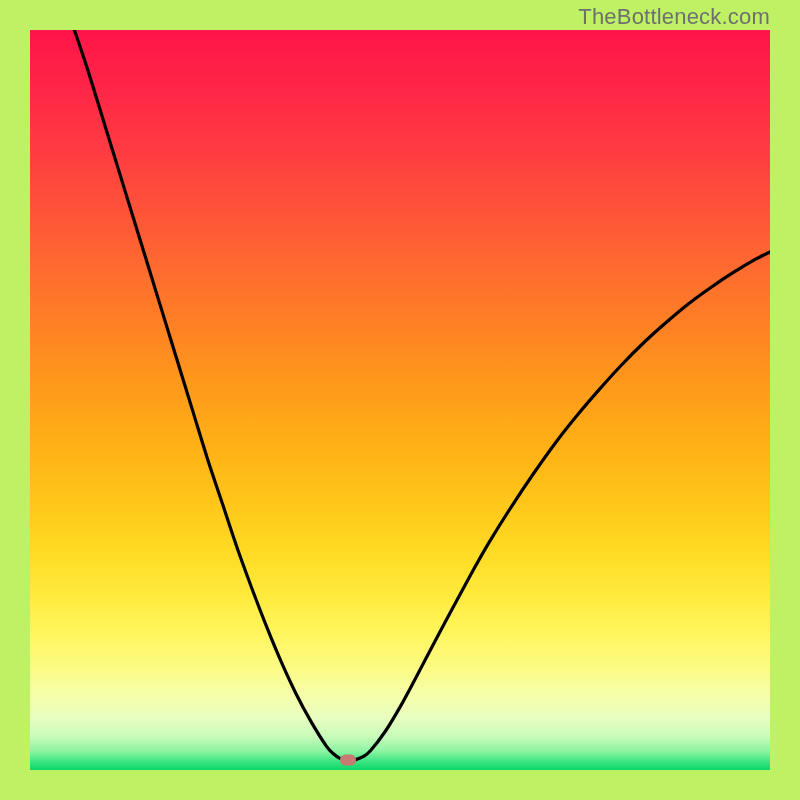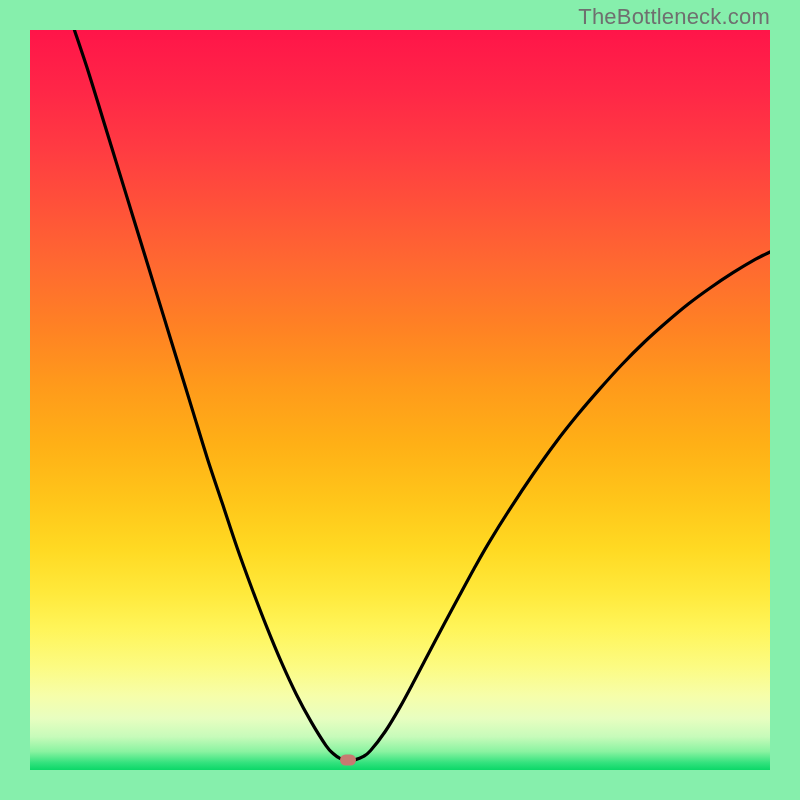--- a/index.html
+++ b/index.html
@@ -8,21 +8,21 @@
     width: 800px;
     height: 800px;
     overflow: hidden;
     background: #000;
     font-family: Arial, Helvetica, sans-serif;
   }
   .frame {
     position: relative;
     width: 800px;
     height: 800px;
-    background: #86efac;
+    background: #bef264;
   }
   .plot-area {
     position: absolute;
     left: 30px;
     top: 30px;
     width: 740px;
     height: 740px;
     overflow: hidden;
   }
   .gradient-bg {

